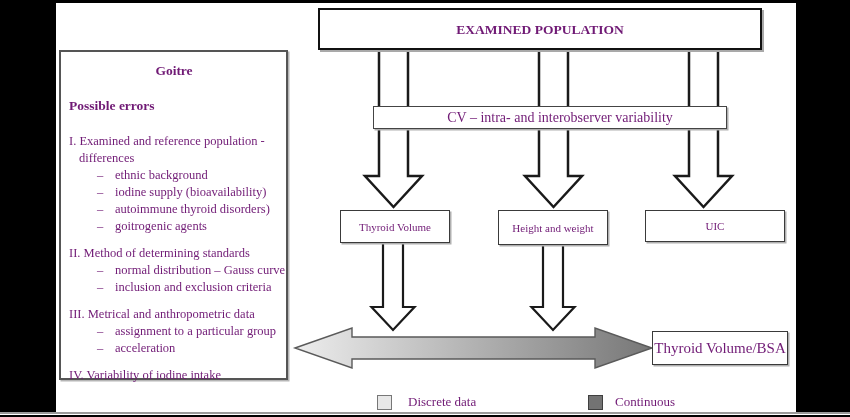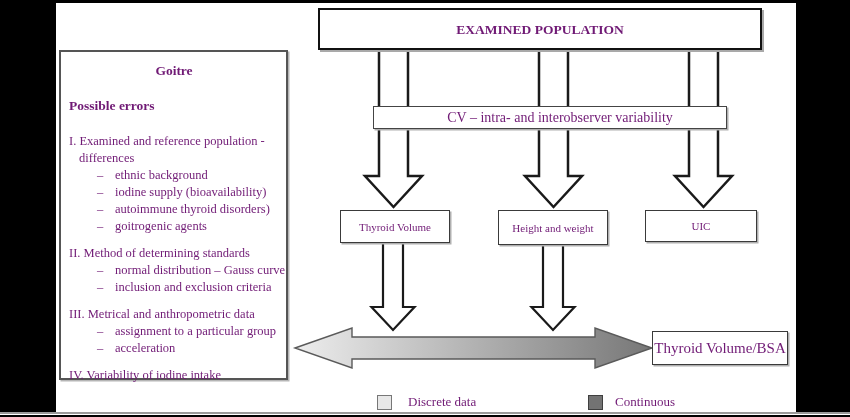--- a/index.html
+++ b/index.html
@@ -28,21 +28,21 @@
     left:373px; top:106px; width:354px; height:23px;
     border:1.5px solid #444; box-shadow:1.5px 1.5px 0 #b0b0b0;
     display:flex; align-items:center; justify-content:center; font-size:14px;padding-left:20px;
   }
   .mid-box {
     border:1.5px solid #3a3a3a; box-shadow:1.5px 1.5px 0 #b0b0b0;
     display:flex; align-items:center; justify-content:center; font-size:11px;
   }
   .mid-box-1 { left:340px; top:210px; width:110px; height:33px; }
   .mid-box-2 { left:498px; top:210px; width:110px; height:35px; }
-  .mid-box-3 { left:645px; top:210px; width:112px; height:32px; }
+  .mid-box-3 { left:645px; top:210px; width:140px; height:32px; }
   .result-box {
     left:652px; top:331px; width:136px; height:34px;
     border:1.5px solid #3a3a3a; box-shadow:1.5px 1.5px 0 #b0b0b0;
     display:flex; align-items:center; justify-content:center; font-size:15px;
   }
 
   .left-panel {
     left:59px; top:50px; width:229px; height:330px;
     border:2px solid #555; box-shadow:1.5px 1.5px 0 #b5b5b5;
     padding:8px 7px 12px 8px; font-size:12.5px; line-height:17px;

